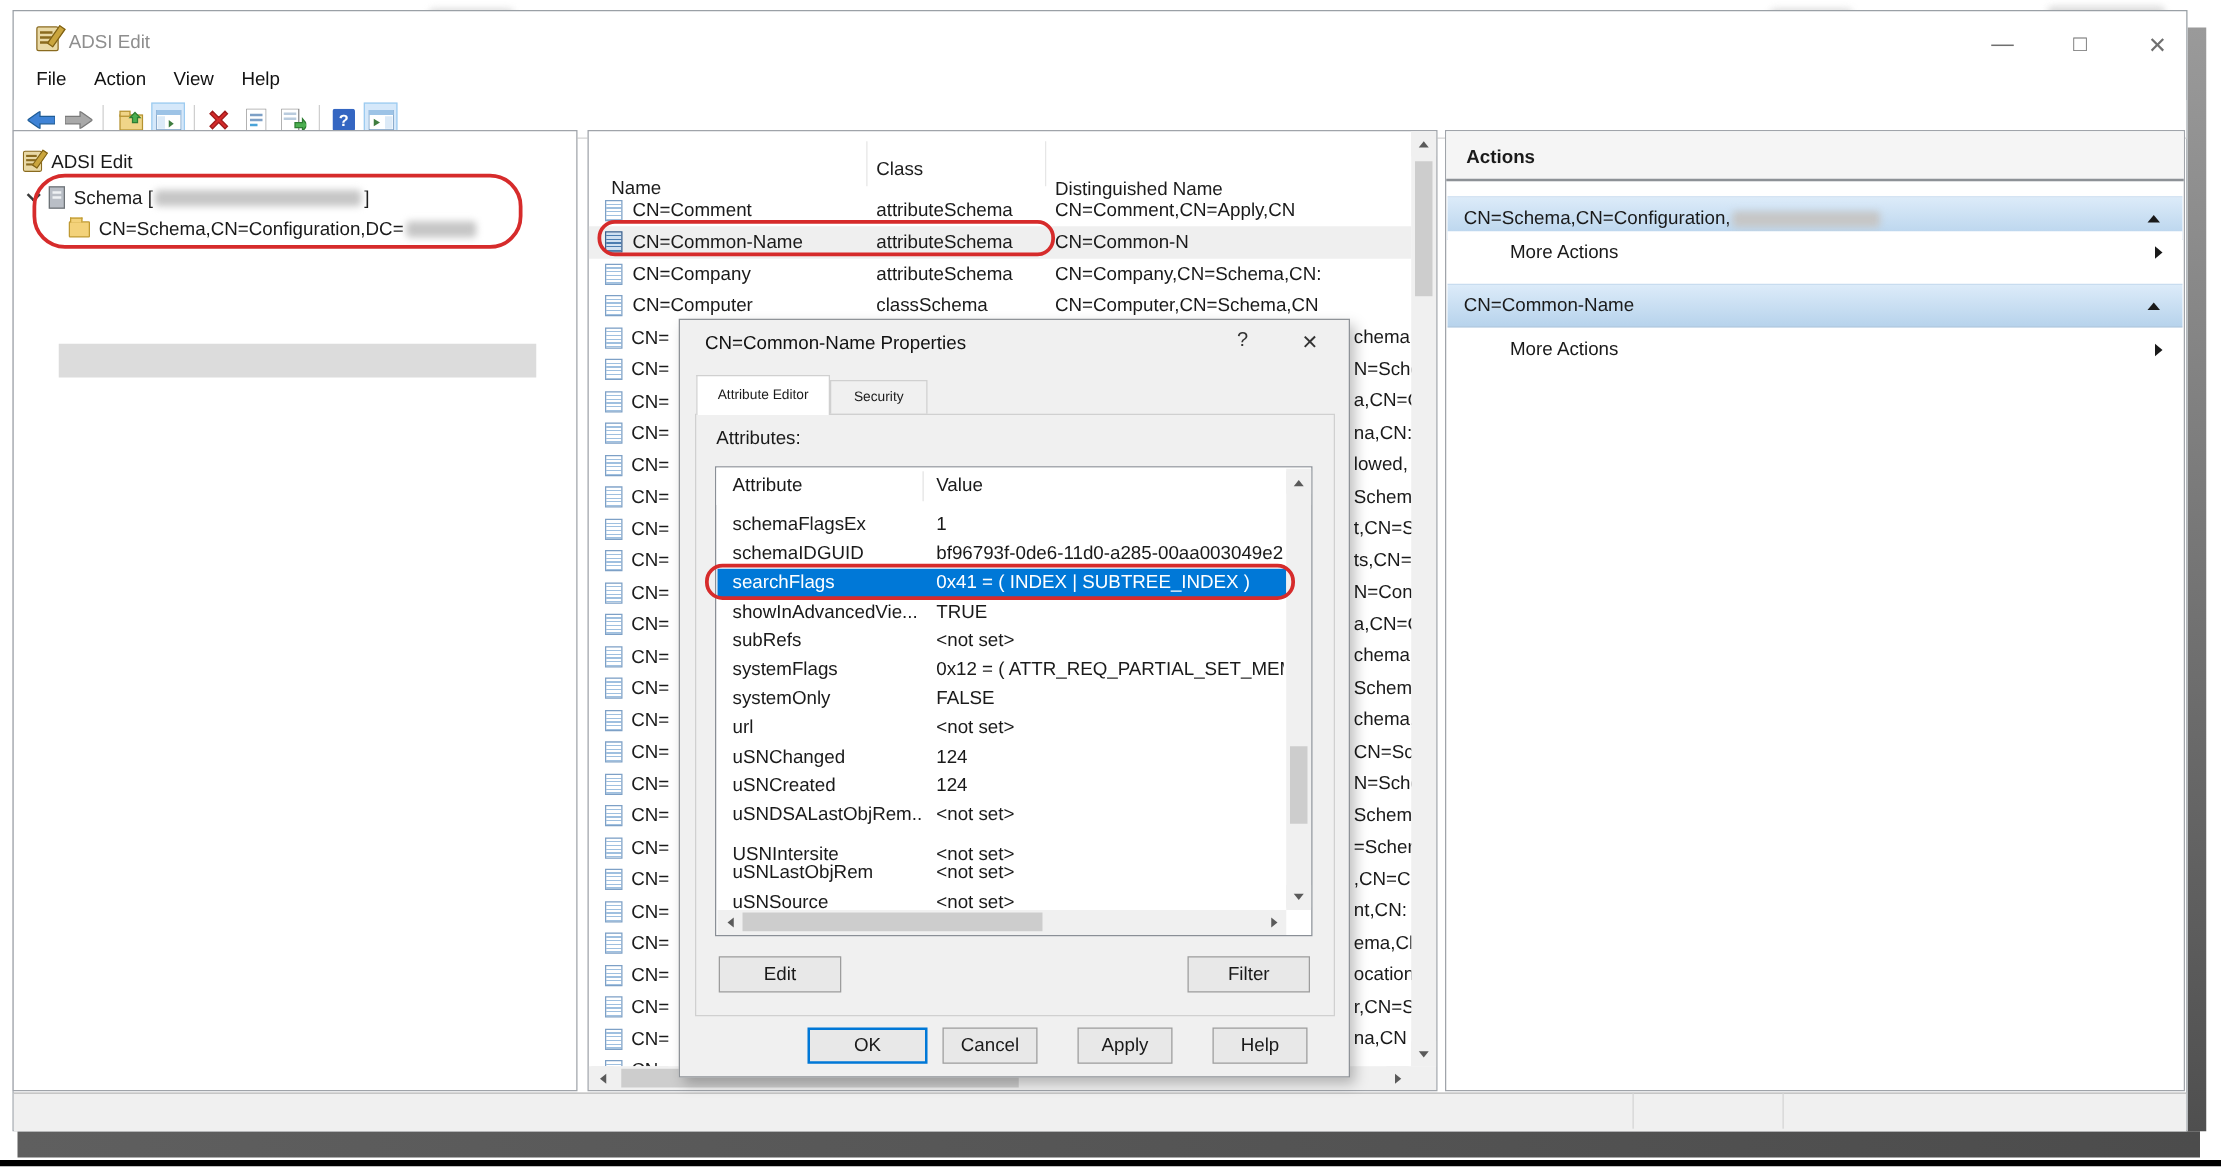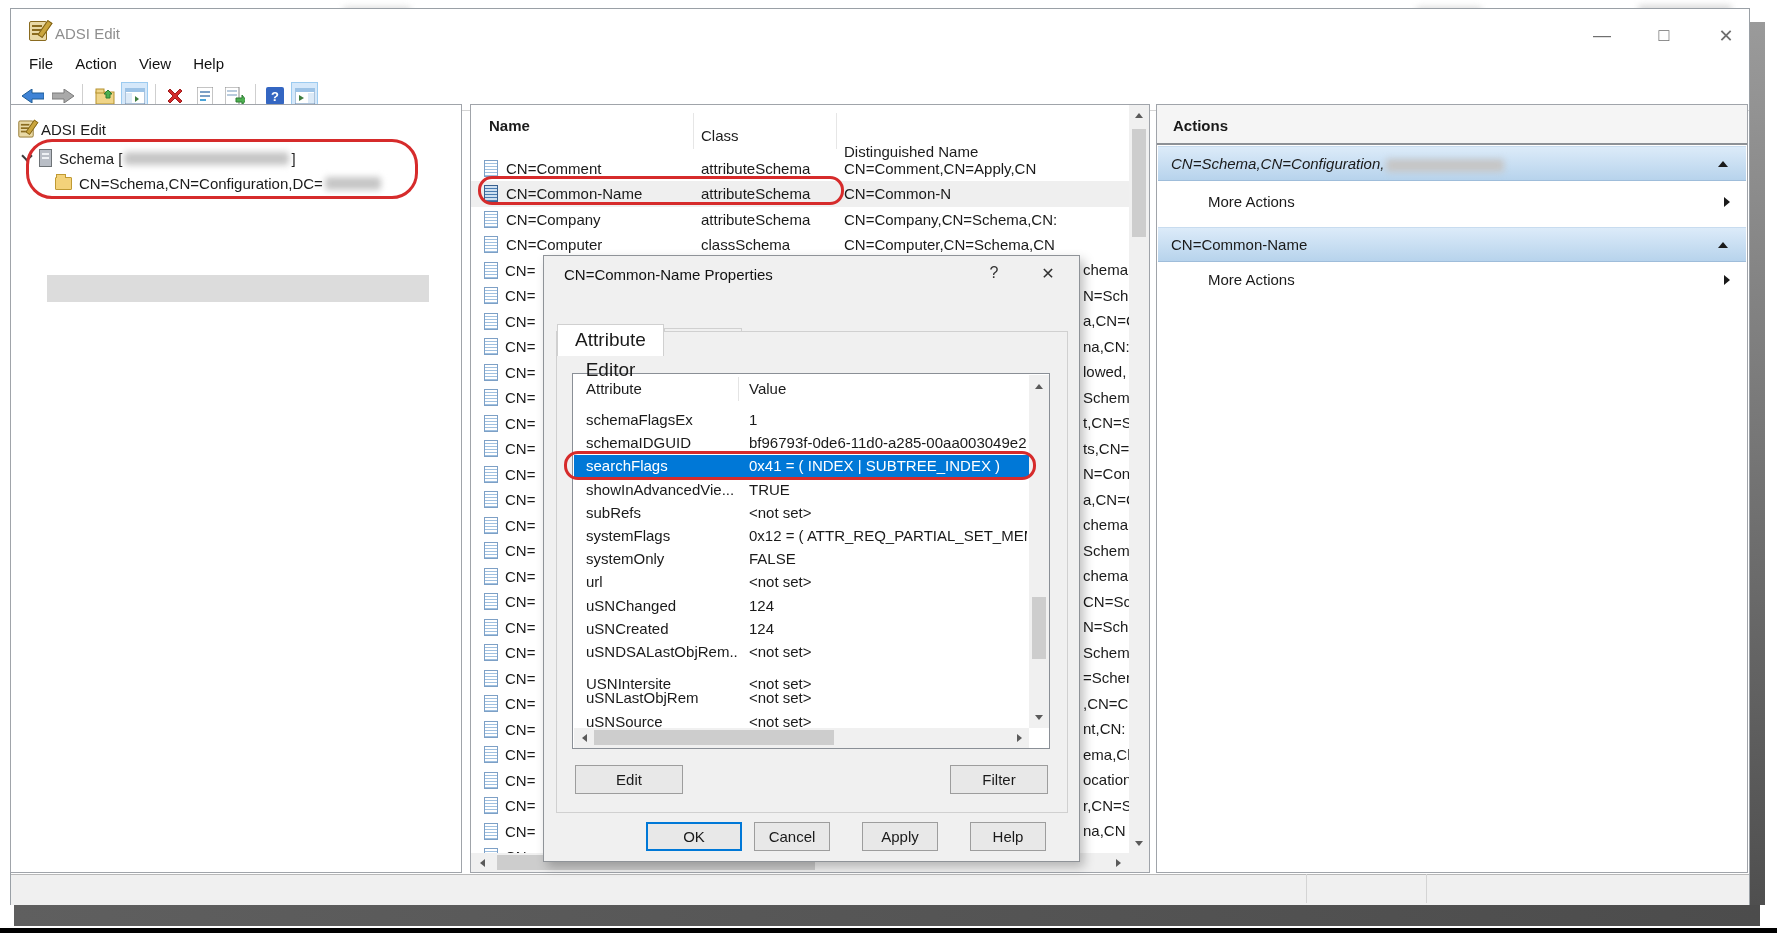--- a/index.html
+++ b/index.html
@@ -81,21 +81,21 @@
   .sb-thumb { background:#cdcdcd; position:absolute; }
   .sb-arrow { position:absolute; display:flex; align-items:center; justify-content:center; background:#f0f0f0; }
 
   
   .anno { position:absolute; border:3px solid #d62b2b; border-radius:14px; pointer-events:none; }
 
   
   .dialog { left:543px; top:255px; width:537px; height:607px; background:#f0f0f0; border:1px solid #8f9398; box-shadow:4px 5px 10px rgba(0,0,0,.25); }
   .dlg-title { position:absolute; left:20px; top:10px; font-size:15px; color:#111; }
   .dlg-glyph { position:absolute; top:8px; font-size:16px; color:#333; width:24px; text-align:center; }
-  .tab { position:absolute; font-size:19px; text-align:center;margin-top:24px; }
+  .tab { position:absolute; font-size:11px; text-align:center; }
   .tab.active { left:13px; top:44px; width:107px; height:32px; background:#fff; border:1px solid #d0d0d0; border-bottom:none; line-height:30px; z-index:2; }
   .tab.inactive { left:120px; top:48px; width:78px; height:28px; background:#f0f0f0; border:1px solid #d0d0d0; line-height:26px; }
   .tab-page { position:absolute; left:12px; top:75px; width:512px; height:482px; border:1px solid #d0d0d0; background:#f0f0f0; }
   .attrs-label { position:absolute; left:29px; top:86px; font-size:15px; }
   .grid { position:absolute; left:28px; top:117px; width:478px; height:376px; background:#fff; border:1px solid #8a8f96; overflow:hidden; }
   .grid-head { position:absolute; left:0; top:0; width:100%; height:30px; background:#fff; }
   .gh-a { position:absolute; left:13px; top:6px; font-size:15px; }
   .gh-v { position:absolute; left:176px; top:6px; font-size:15px; }
   .gh-line { position:absolute; left:165px; top:3px; width:1px; height:24px; background:#e4e4e4; }
   .grow { position:absolute; left:1px; width:455px; height:23px; }
@@ -228,21 +228,21 @@
     <div class="tree-row" style="left:44px;top:70px;">
       <span class="folder-icon"></span>
       <span class="tree-label">CN=Schema,CN=Configuration,DC=</span>
       <span class="redact" style="width:56px;"></span>
     </div>
   </div>
 
   <div class="anno" style="left:26px;top:139px;width:392px;height:60px;border-radius:26px;"></div>
 
   <div class="abs pane mid-pane">
-    <div class="col-head" style="left:18px;top:12px;font-weight:bold;">Name</div>
+    <div class="col-head" style="left:18px;top:37px;">Name</div>
     <div class="col-head" style="left:230px;top:22px;">Class</div>
     <div class="col-head" style="left:373px;top:38px;">Distinguished Name</div>
     <div class="col-line" style="left:222px;top:8px;"></div>
     <div class="col-line" style="left:365px;top:8px;"></div>
 
     <div class="abs" id="main-rows" style="left:0;top:50px;width:658px;height:110px;">
         <div class="lrow" style="top: 0px;">
           <span class="doc-icon ic"></span>
           <span class="c-name">CN=Comment</span>
           <span class="c-class">attributeSchema</span>
@@ -411,21 +411,21 @@
         </div>
     </div>
   </div>
 
   <div class="anno" style="left:478px;top:176px;width:366px;height:29px;"></div>
 
   <div class="abs pane act-pane">
     <div class="act-head">
       <div class="t">Actions</div>
     </div>
-    <div class="act-bar" style="top:41px;font-style:italic;">
+    <div class="act-bar" style="top:52px;">
       <div class="t">
         <span>CN=Schema,CN=Configuration,</span><span class="redact" style="width:118px;"></span>
       </div>
       <div class="tri tri-up bar-tri"></div>
     </div>
     <div class="act-more" style="top:80px;">
       <div class="t">More Actions</div>
       <div class="tri tri-right more-tri"></div>
     </div>
     <div class="act-bar" style="top:122px;">
@@ -530,21 +530,21 @@
         <div class="sb-arrow" style="left:2px;top:0;width:16px;height:20px;">
             <div class="tri s-left"></div>
           </div>
         <div class="sb-thumb" style="left:20px;top:2px;width:240px;height:15px;"></div>
         <div class="sb-arrow" style="left:437px;top:0;width:16px;height:20px;">
             <div class="tri s-right"></div>
           </div>
       </div>
     </div>
 
-    <div class="btn" style="left:31px;top:509px;width:108px;height:29px;line-height:27px;">Edit</div>
+    <div class="btn" style="left:31px;top:509px;width:98px;height:29px;line-height:27px;">Edit</div>
     <div class="btn" style="left:406px;top:509px;width:98px;height:29px;line-height:27px;">Filter</div>
 
     <div class="btn focus" style="left:102px;top:566px;width:96px;height:29px;line-height:25px;text-align:center;">OK</div>
     <div class="btn" style="left:210px;top:566px;width:76px;height:29px;line-height:27px;">Cancel</div>
     <div class="btn" style="left:318px;top:566px;width:76px;height:29px;line-height:27px;">Apply</div>
     <div class="btn" style="left:426px;top:566px;width:76px;height:29px;line-height:27px;">Help</div>
   </div>
 
   <div class="anno" style="left:564px;top:451px;width:472px;height:29px;"></div>
 

